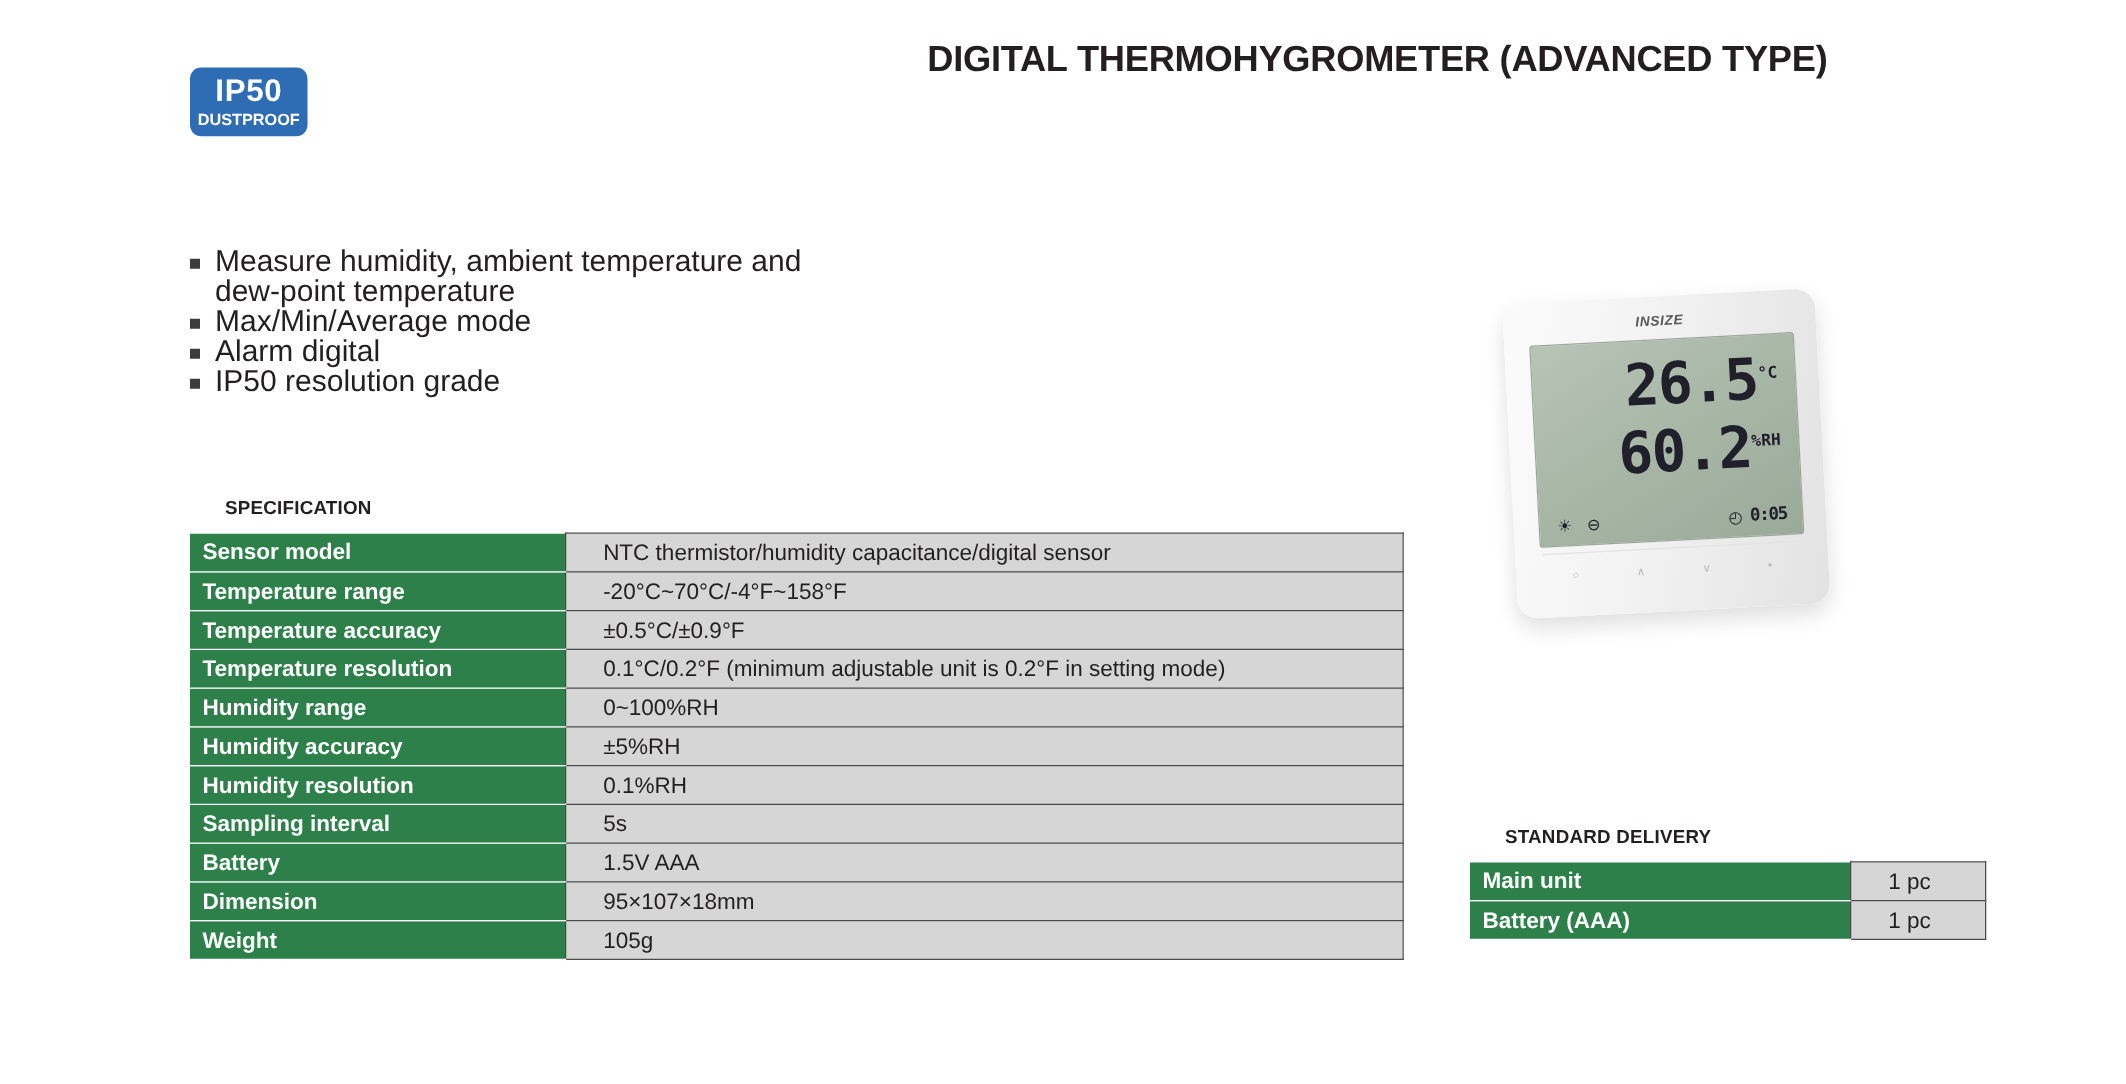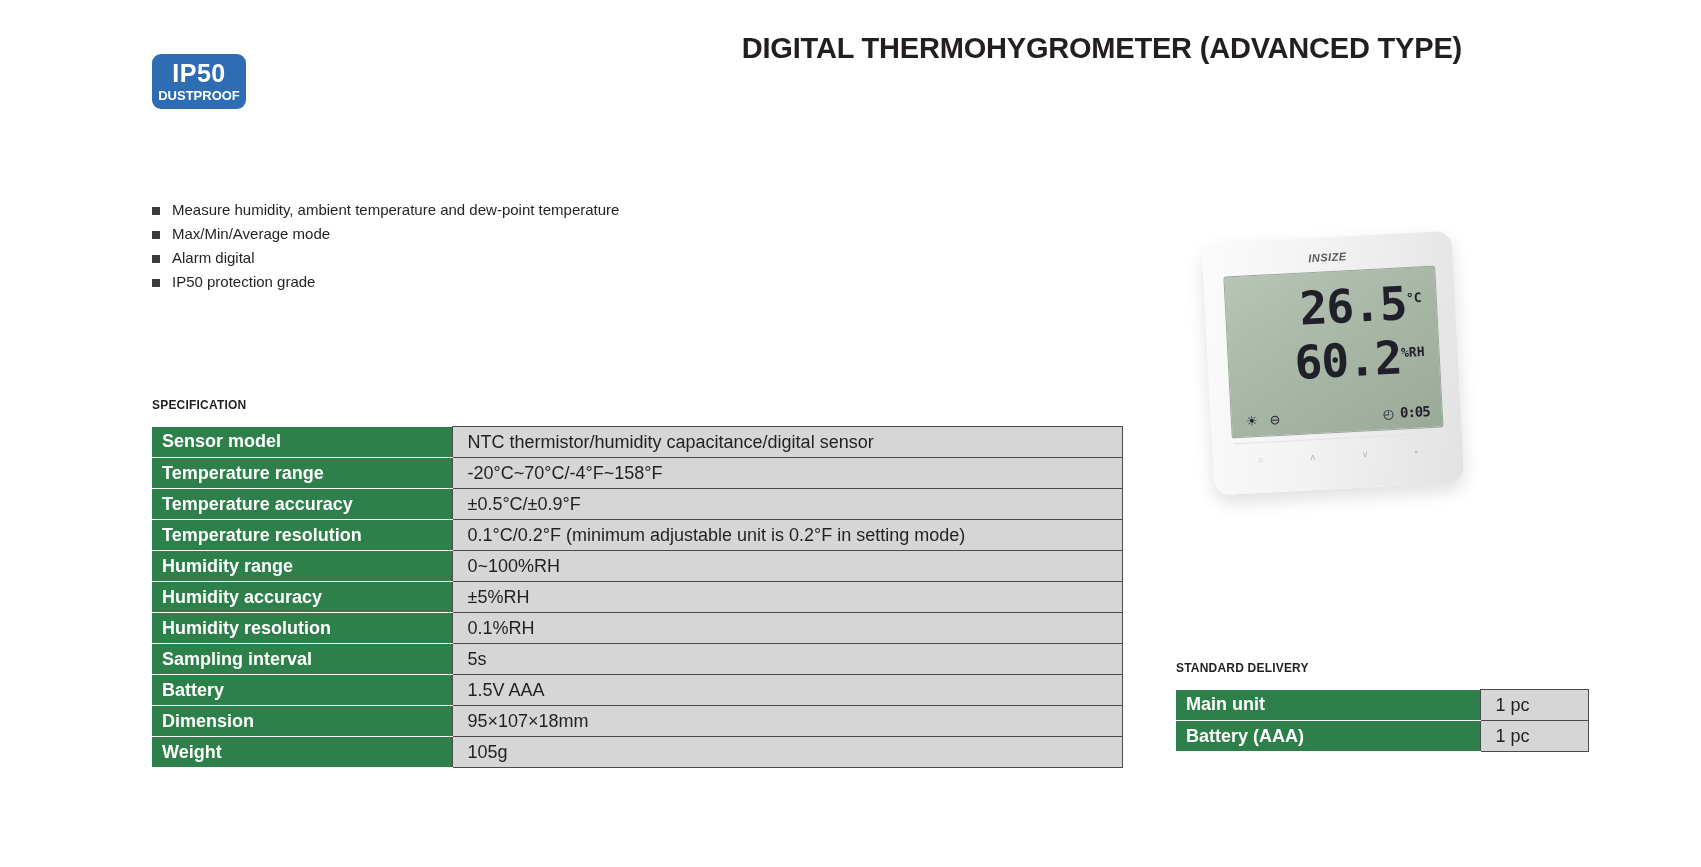--- a/index.html
+++ b/index.html
@@ -76,32 +76,33 @@
   }
   #features .bullet {
     width: 8px;
     height: 8px;
     background: #3c3c3c;
     margin-top: 9px;
     margin-right: 12px;
     flex: 0 0 auto;
   }
   #features .feat-text {
+    font-size: 24px;
+    line-height: 24px;
+    color: #231f20;
+  }
+
+  
+  .section-heading {
+    position: absolute;
+    font-weight: bold;
     font-size: 15px;
-    line-height: 24px;
-    color: #231f20;
-  }
-
-  
-  .section-heading {
-    position: absolute;
-    font-weight: bold;
-    font-size: 12px;
     letter-spacing: 0.2px;
     color: #231f20;
+    margin-left: 28px;
   }
   #spec-heading { left: 152px; top: 398px; }
   #delivery-heading { left: 1176px; top: 661px; }
 
   
   table.spec {
     border-collapse: collapse;
     position: absolute;
     table-layout: fixed;
   }
@@ -116,21 +117,21 @@
     background: #2d8049;
     color: #ffffff;
     font-weight: bold;
     border-bottom: 1.5px solid #ffffff;
   }
   table.spec td.v {
     background: #d6d6d6;
     color: #231f20;
     border: 1px solid #4a4a4a;
     border-top: none;
-    padding-left: 15px;
+    padding-left: 30px;
   }
   table.spec tr:first-child td.v { border-top: 1px solid #4a4a4a; }
 
   #spec-table { left: 152px; top: 426px; width: 970px; }
   #spec-table col.c1 { width: 300px; }
   #spec-table col.c2 { width: 670px; }
 
   #delivery-table { left: 1176px; top: 689px; width: 412px; }
   #delivery-table col.d1 { width: 304px; }
   #delivery-table col.d2 { width: 108px; }
@@ -258,21 +259,21 @@
   <div class="feat-row">
     <span class="bullet"></span>
     <span class="feat-text">Max/Min/Average mode</span>
   </div>
   <div class="feat-row">
     <span class="bullet"></span>
     <span class="feat-text">Alarm digital</span>
   </div>
   <div class="feat-row">
     <span class="bullet"></span>
-    <span class="feat-text">IP50 protection grade</span>
+    <span class="feat-text">IP50 resolution grade</span>
   </div>
 </div>
 
 <div class="section-heading" id="spec-heading">SPECIFICATION</div>
 
 <table class="spec" id="spec-table">
   <colgroup>
       <col class="c1">
       <col class="c2">
     </colgroup>

